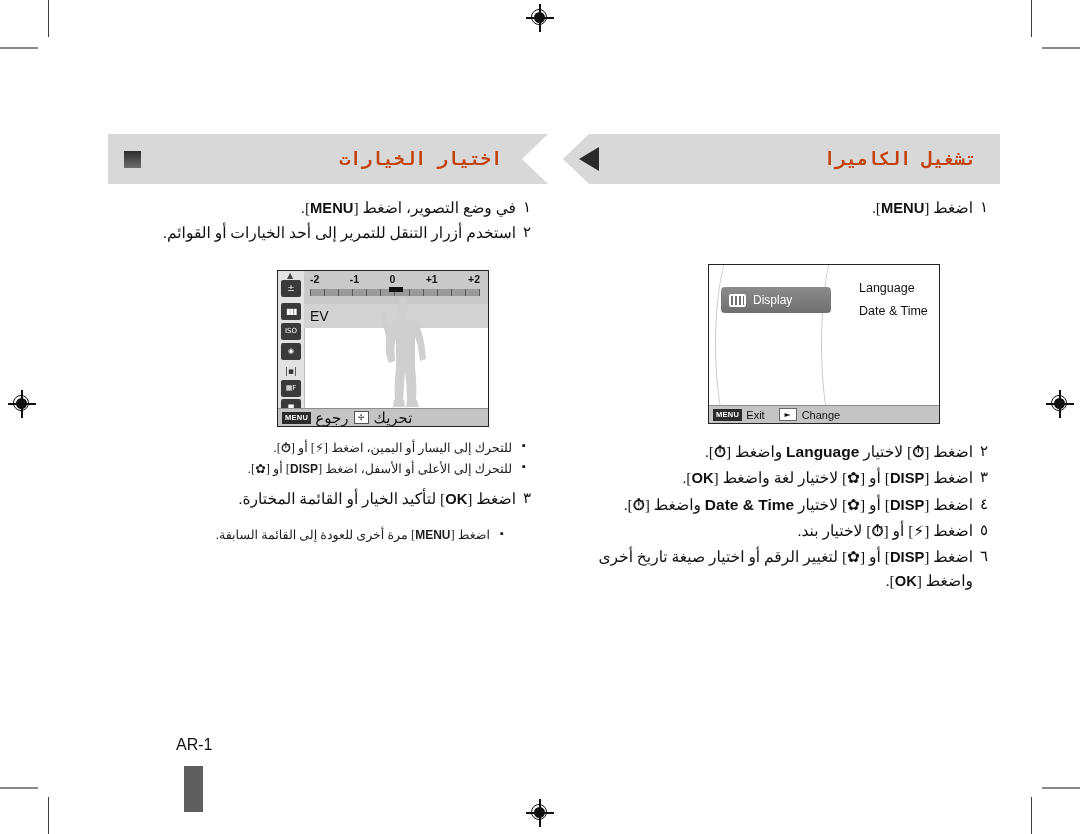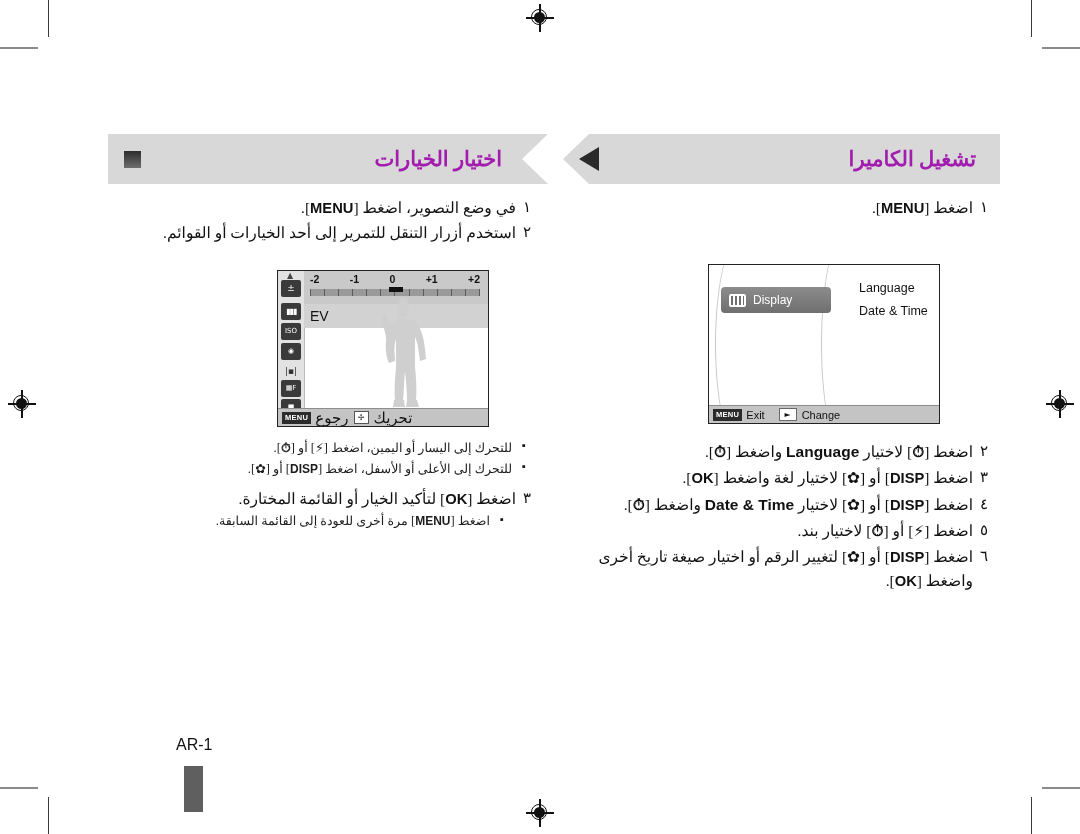--- a/index.html
+++ b/index.html
@@ -76,24 +76,24 @@
   }
   .banner-right {
     left: 563px;
     top: 134px;
     width: 437px;
     clip-path: polygon(26px 0, 100% 0, 100% 100%, 26px 100%, 0 50%);
   }
   .banner-title {
     position: absolute;
     right: 22px;
-    font-family: Liberation Serif, serif;
-    font-size: 21px;
+    font-family: Liberation Mono, monospace;
+    font-size: 18px;
     font-weight: bold;
-    color: #a21caf;
+    color: #c2410c;
     direction: rtl;
     white-space: nowrap;
   }
   .banner-left .banner-title { right: 46px; }
   .banner-right .banner-title { right: 24px; }
   .sq-marker {
     position: absolute;
     left: 16px;
     width: 17px;
     height: 17px;
@@ -537,21 +537,21 @@
       للتحرك إلى الأعلى أو الأسفل، اضغط [<span class="key">DISP</span>] أو [<span class="glyph">✿</span>].
     </li>
   </ul>
 
   <div class="step" style="margin-top:8px;">
     <div class="step-num">٣</div>
     <div class="step-text">
       اضغط [<span class="key">OK</span>] لتأكيد الخيار أو القائمة المختارة.
     </div>
   </div>
-  <ul class="bullets" style="padding-right:34px; margin-top:2px;">
+  <ul class="bullets" style="padding-right:34px; margin-top:16px;">
     <li>
       اضغط [<span class="key">MENU</span>] مرة أخرى للعودة إلى القائمة السابقة.
     </li>
   </ul>
 </div>
 
 <div class="col col-right">
   <div class="step">
     <div class="step-num">١</div>
     <div class="step-text">

